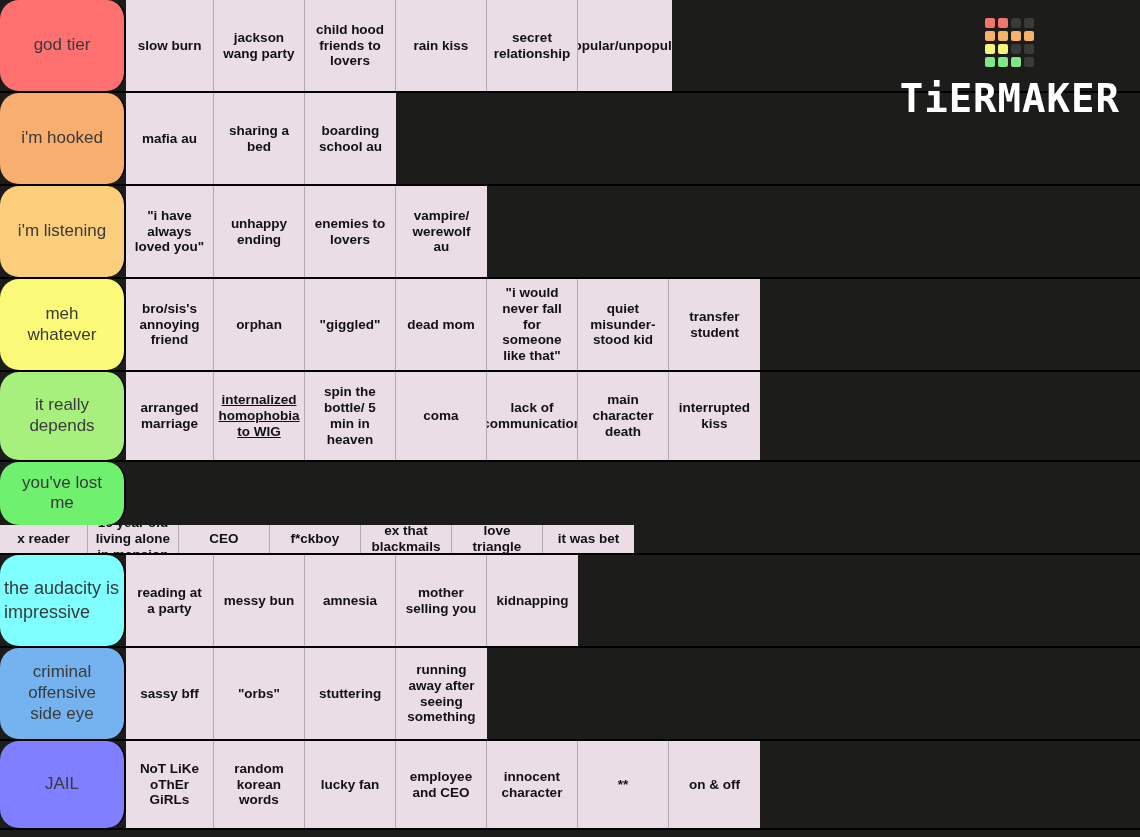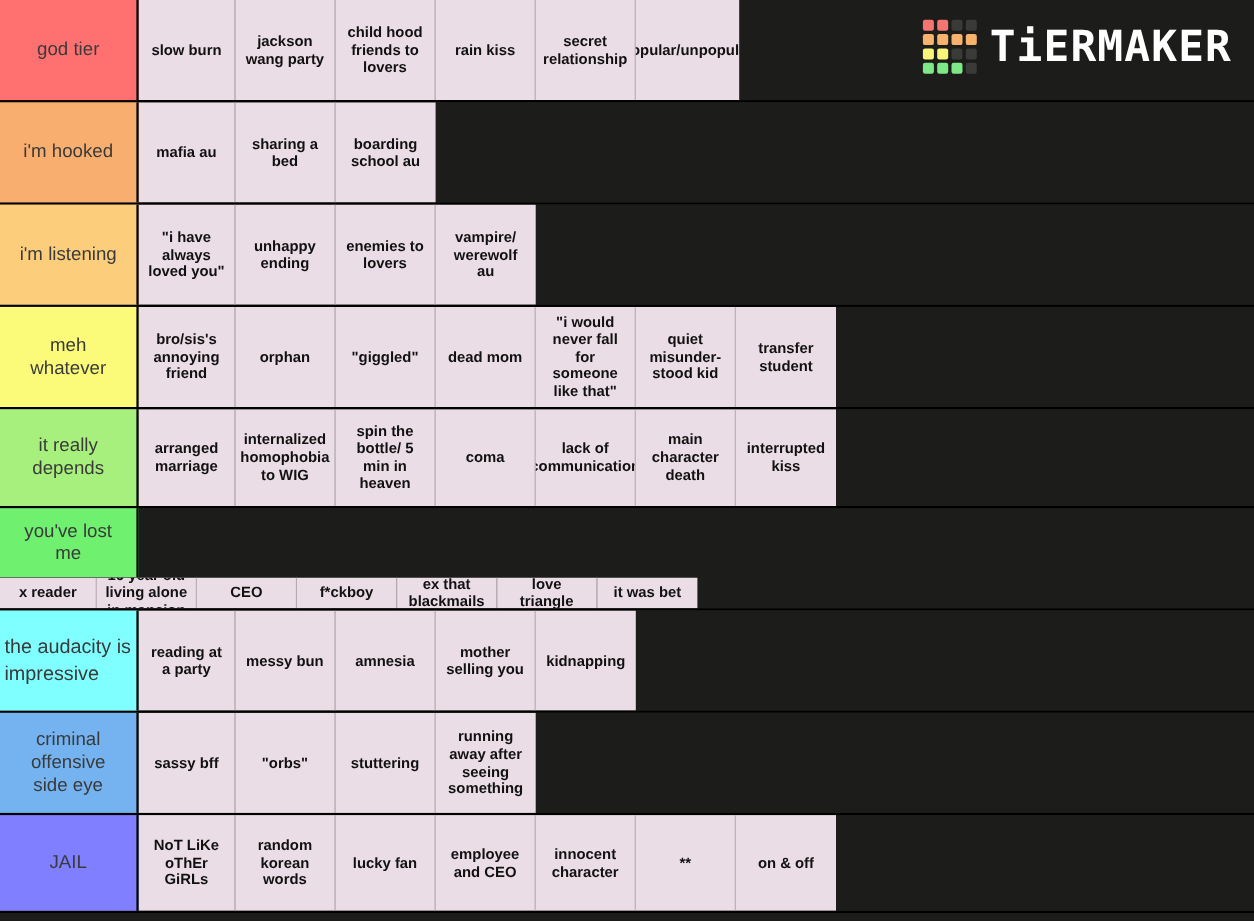--- a/index.html
+++ b/index.html
@@ -38,20 +38,21 @@
     align-items: center;
     justify-content: center;
     text-align: center;
     padding: 20px 4px;
     font-size: 17px;
     line-height: 1.22;
     color: #3a3a3a;
     border-right: 2px solid #000;
     overflow: hidden;
     white-space: pre-line;
+    border-radius: 19px;
   }
   .tier-label.small {
     font-size: 18px;
     justify-content: flex-start;
     text-align: left;
     line-height: 1.3;
   }
   .tier-items {
     display: flex;
     flex-direction: row;
@@ -78,20 +79,21 @@
     flex: 0 0 auto;
   }
   .item.last { border-right: none; }
 
   
   #logo {
     position: absolute;
     top: 18px;
     right: 20px;
     display: flex;
+    flex-direction: column;
     align-items: center;
     gap: 12px;
     pointer-events: none;
   }
   .logo-grid {
     display: grid;
     grid-template-columns: repeat(4, 10px);
     grid-template-rows: repeat(4, 10px);
     gap: 3px;
   }
@@ -172,21 +174,21 @@
           <div class="item last" style="width: 91px;">transfer
 student</div>
         </div>
       </div>
       <div class="tier-row" style="height: 90px;">
         <div class="tier-label" style="background: rgb(168, 240, 125);">it really
 depends</div>
         <div class="tier-items">
           <div class="item" style="width: 88px;">arranged
 marriage</div>
-          <div class="item" style="width: 91px;">internalized
+          <div class="item" style="width: 91px; text-decoration: underline;">internalized
 homophobia
 to WIG</div>
           <div class="item" style="width: 91px;">spin the
 bottle/ 5
 min in
 heaven</div>
           <div class="item" style="width: 91px;">coma</div>
           <div class="item" style="width: 91px;">lack of
 communication</div>
           <div class="item" style="width: 91px;">main

